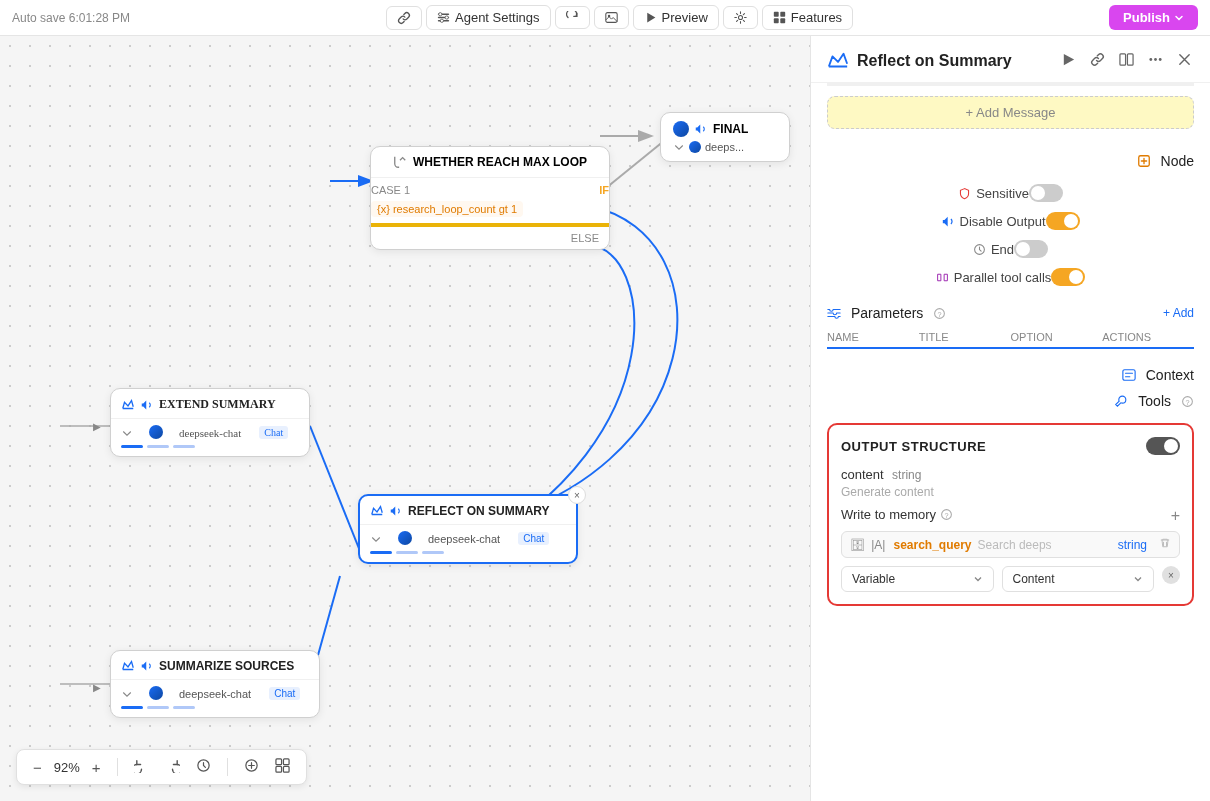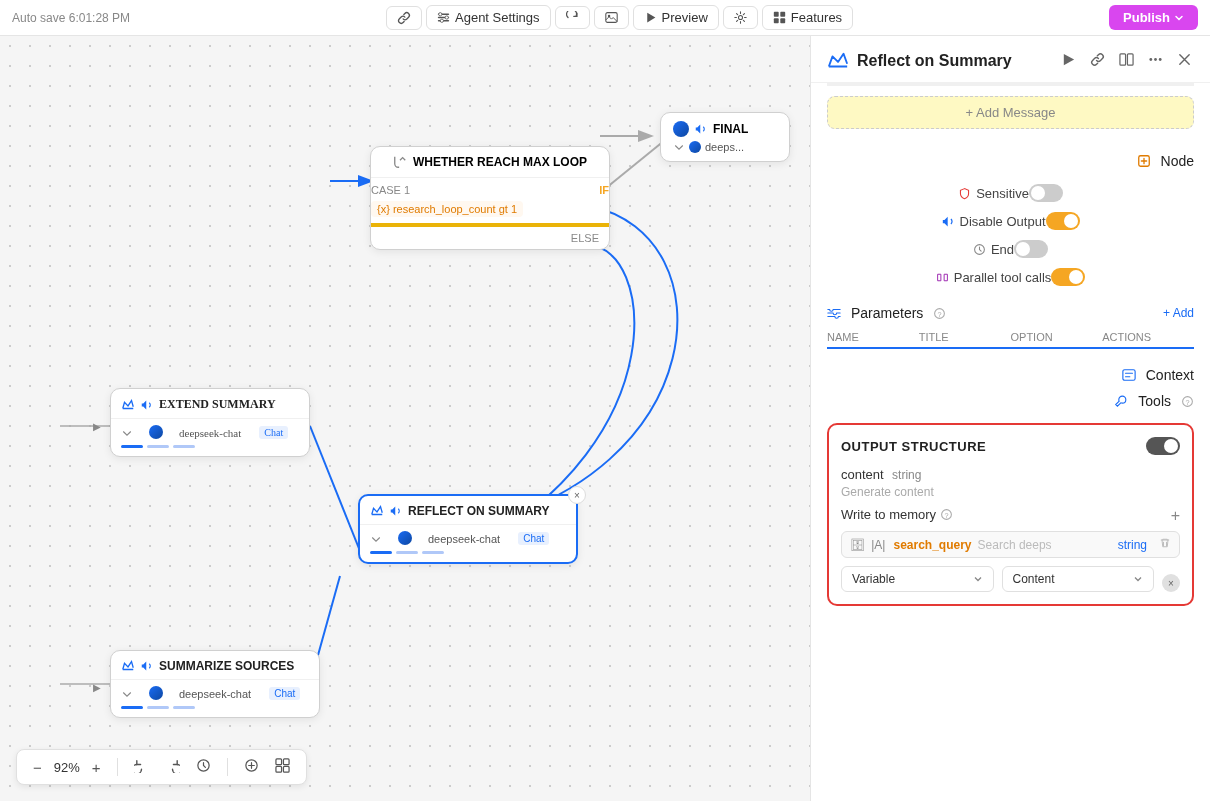--- a/index.html
+++ b/index.html
@@ -178,21 +178,21 @@
       display: flex; align-items: center; gap: 6px;
       background: #f9f9f9; border: 1px solid #e0e0e0; border-radius: 6px;
       padding: 5px 8px; margin-bottom: 8px;
     }
     .memory-icon { font-size: 12px; color: #888; }
     .memory-var-name { font-size: 12px; color: #e07b00; font-weight: 600; }
     .memory-placeholder { font-size: 12px; color: #bbb; flex: 1; }
     .memory-type { font-size: 12px; color: #1a6cf5; margin-left: auto; }
     .memory-delete { font-size: 12px; color: #bbb; cursor: pointer; margin-left: 6px; }
 
-    .select-row { display: flex; align-items: flex-end; gap: 8px; }
+    .select-row { display: flex; align-items: flex-start; gap: 8px; }
     .select-box {
       flex: 1; border: 1px solid #e0e0e0; border-radius: 6px;
       padding: 5px 10px; font-size: 12px; color: #333;
       background: #fff; display: flex; align-items: center; justify-content: space-between;
       cursor: pointer;
     }
     .select-clear { width: 18px; height: 18px; background: #e0e0e0; border-radius: 50%; display: flex; align-items: center; justify-content: center; font-size: 10px; color: #666; cursor: pointer; }
 
     
     .bottom-toolbar {

